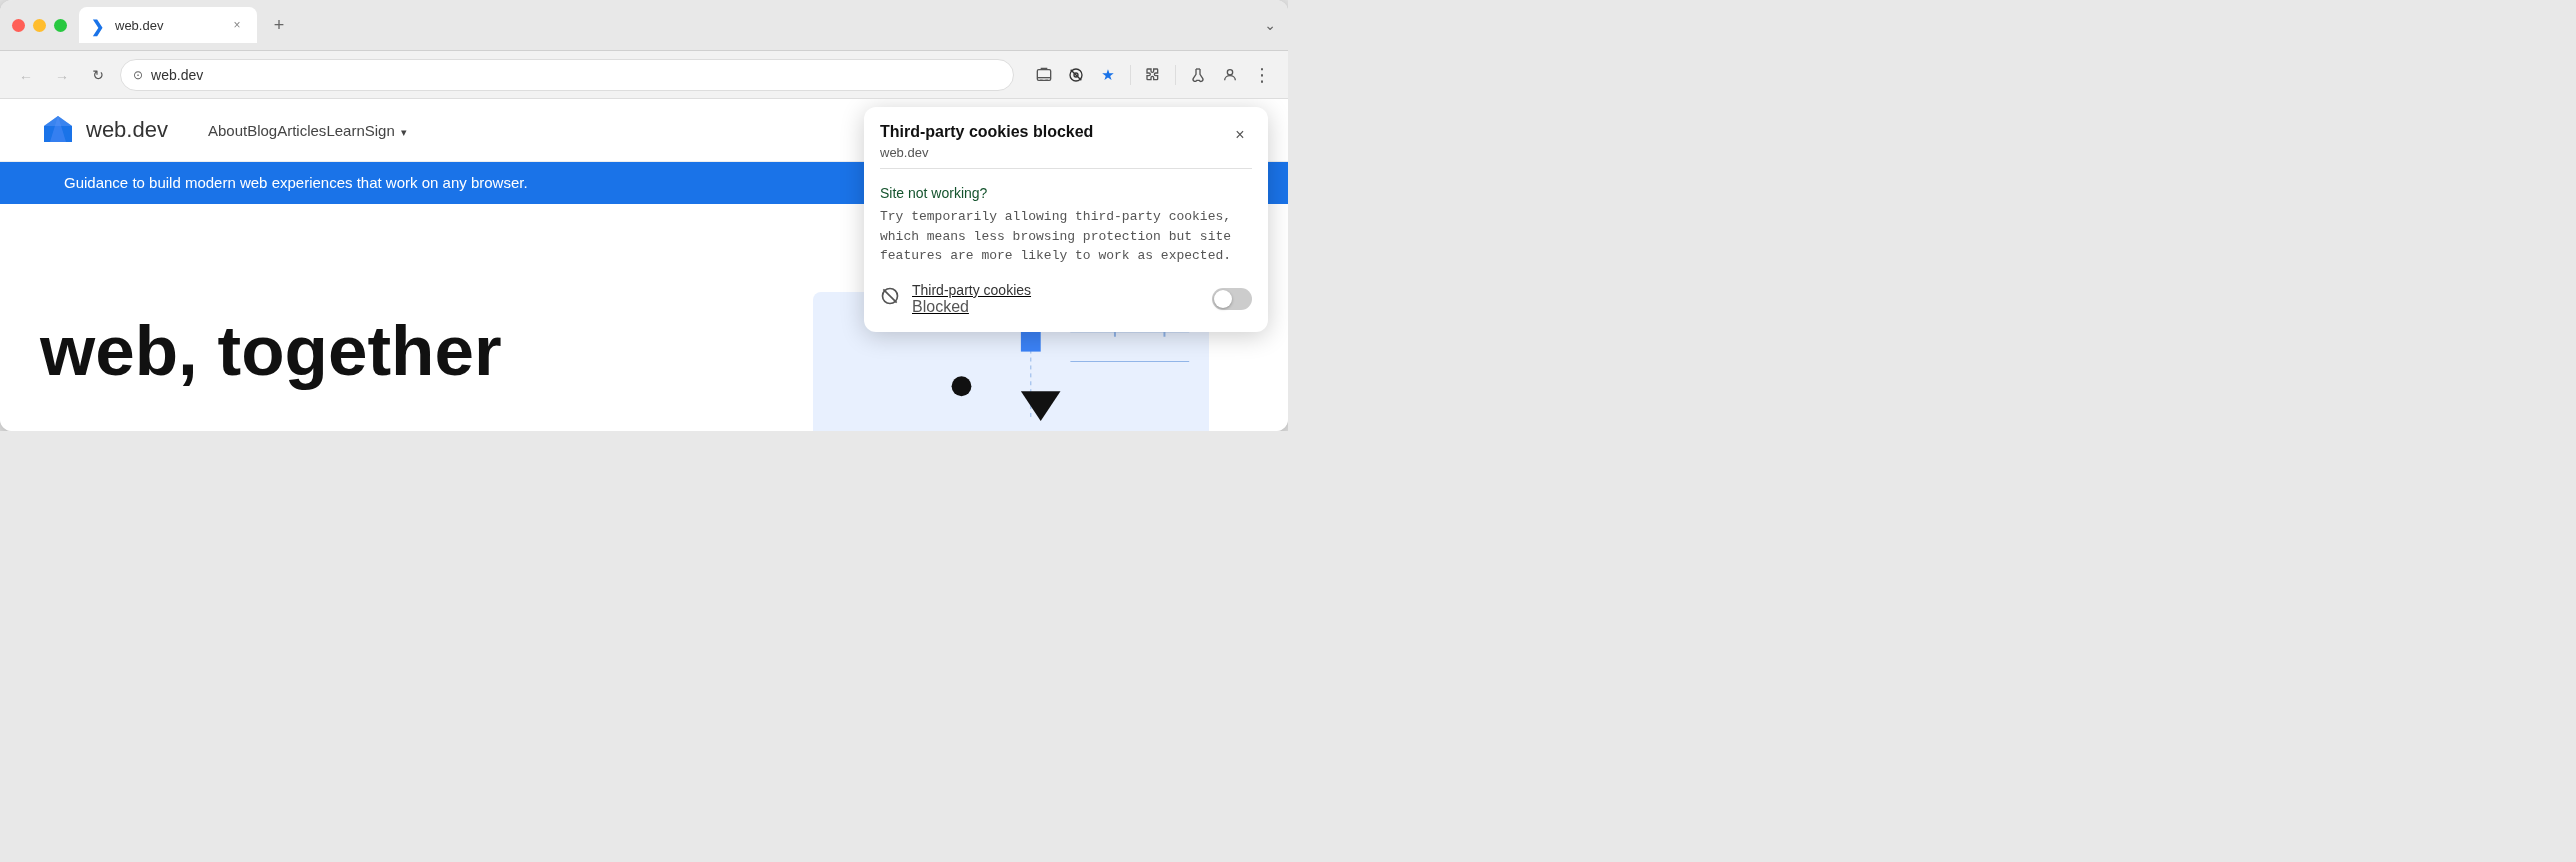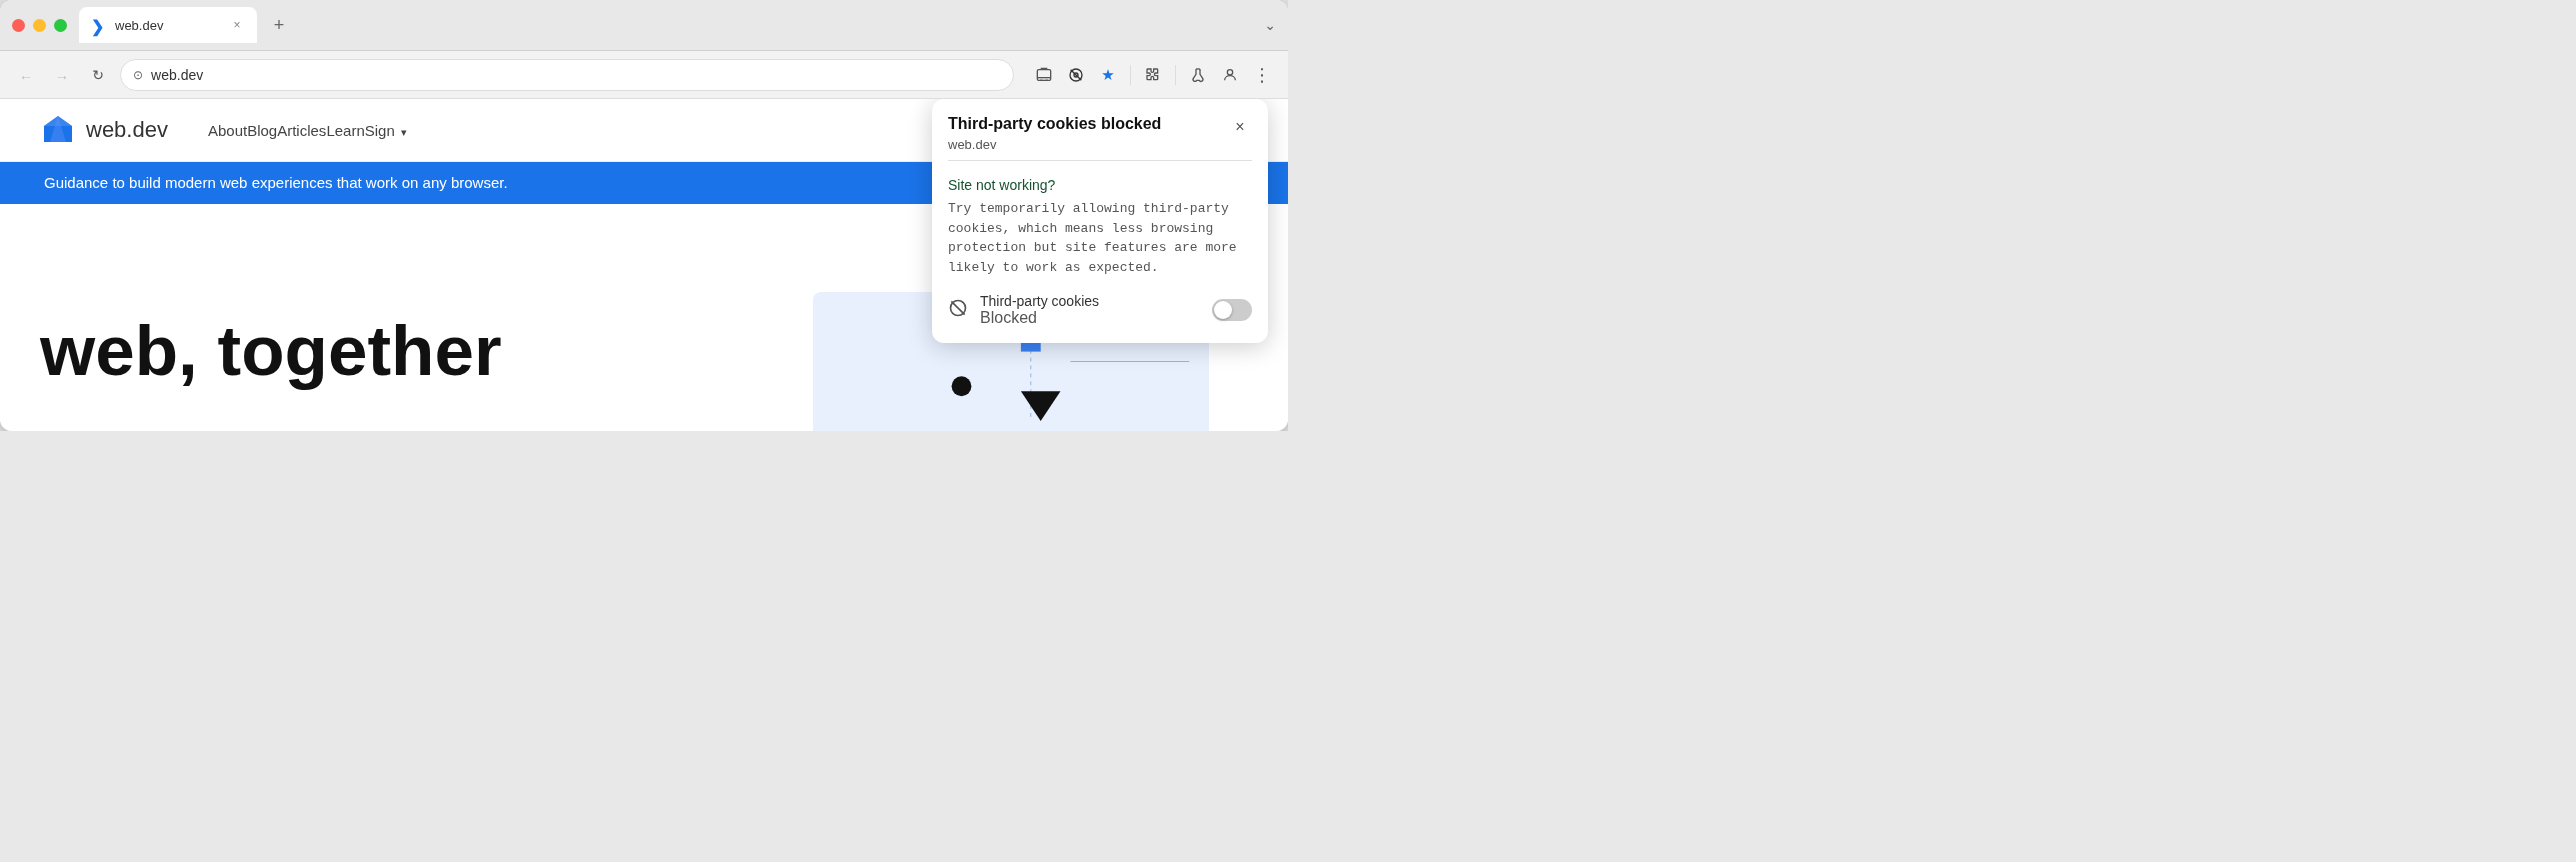--- a/index.html
+++ b/index.html
@@ -249,21 +249,21 @@
     .sign-in-btn {
       font-size: 14px;
       color: #1a73e8;
       font-weight: 500;
       cursor: pointer;
     }
 
     
     .hero-banner {
       background: #1a73e8;
-      padding: 12px 44px;
+      padding: 12px 64px;
     }
 
     .hero-banner-text {
       color: white;
       font-size: 15px;
     }
 
     
     .main-content {
       padding: 40px 40px 0;
@@ -273,23 +273,23 @@
       font-size: 71px;
       font-weight: 900;
       color: #111;
       line-height: 1.0;
       max-width: 594px;
     }
 
     
     .cookie-popup {
       position: absolute;
-      top: 0;
+      top: 8px;
       right: 20px;
-      width: 336px;
+      width: 404px;
       background: white;
       border-radius: 12px;
       box-shadow: 0 4px 24px rgba(0,0,0,0.2);
       padding: 0;
       z-index: 100;
       overflow: hidden;
       margin-left: 32px;
     }
 
     .popup-header {
@@ -357,20 +357,21 @@
       gap: 12px;
     }
 
     .cookie-icon {
       font-size: 18px;
       color: #555;
     }
 
     .toggle-label {
       flex: 1;
+      text-decoration: underline;
     }
 
     .toggle-name {
       font-size: 14px;
       color: #333;
       font-weight: 500;
     }
 
     .toggle-status {
       font-size: 16px;

